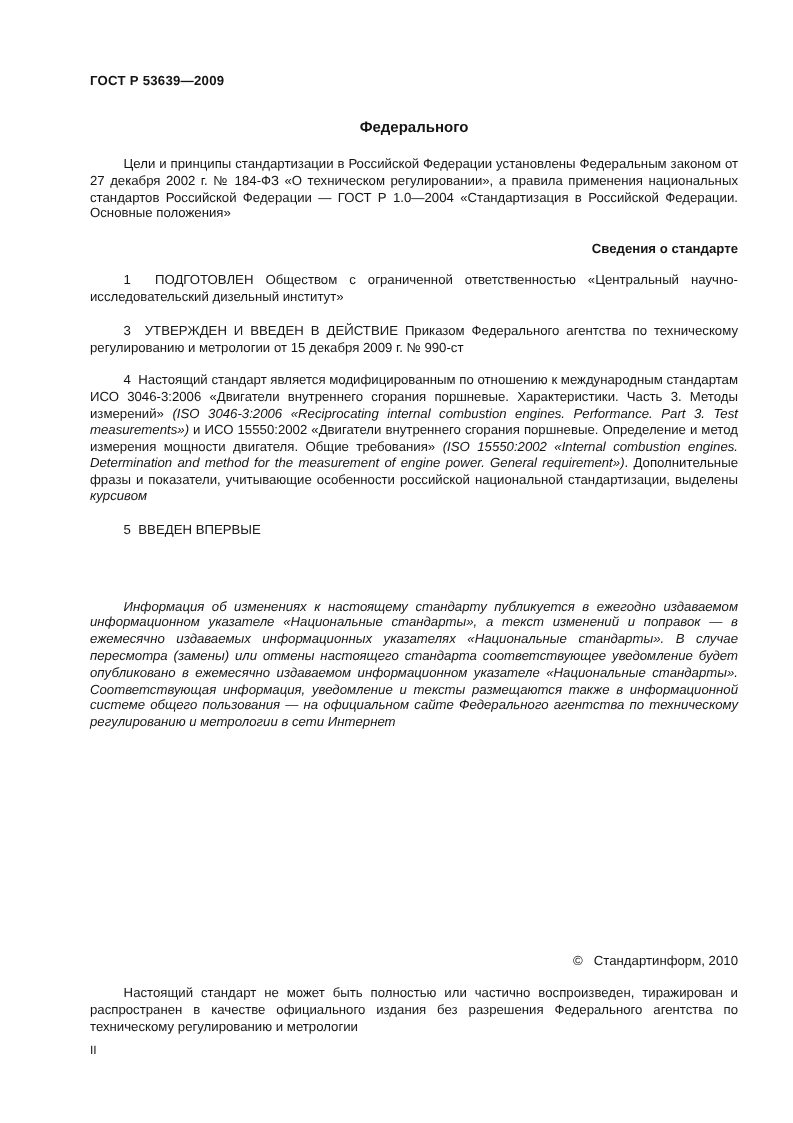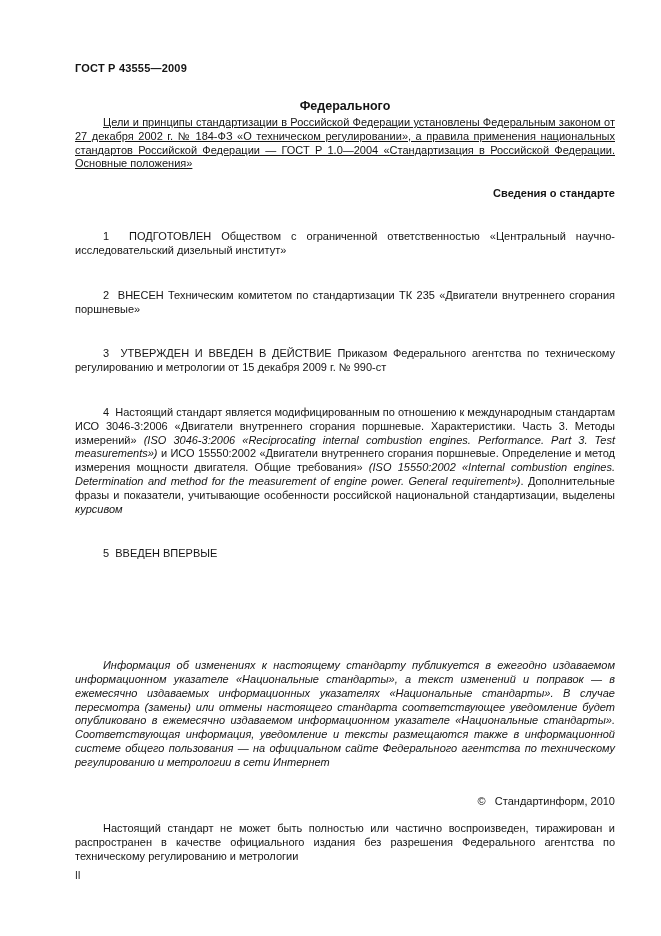--- a/index.html
+++ b/index.html
@@ -29,32 +29,32 @@
     font-size: 12.5px;
     font-weight: bold;
   }
   .para {
     margin-top: 13px;
     font-size: 11px;
     line-height: 13.8px;
     text-align: justify;
     text-indent: 28px;
   }
-  .para.first { margin-top: 3px; text-decoration: underline; }
+  .para.first { margin-top: 18px; }
   .heading {
     margin-top: 16px;
     font-size: 11px;
     font-weight: bold;
     text-indent: 28px;
     text-align: right;
   }
-  .gap-item { margin-top: 31px; }
+  .gap-item { margin-top: 14px; }
   .italic { font-style: italic; }
   .notice {
-    margin-top: 98px;
+    margin-top: 50px;
     font-style: italic;
   }
   .copyright {
     position: absolute;
     top: 795px;
     right: 46px;
     font-size: 11px;
     text-align: right;
   }
   .footer-note {
@@ -72,31 +72,30 @@
     top: 870px;
     left: 75px;
     font-size: 10px;
   }
 </style>
 </head>
 <body>
 
 <div class="page">
 
-  <div class="doc-code">ГОСТ Р 43555—2009</div>
+  <div class="doc-code">ГОСТ Р 53639—2009</div>
 
   <div class="title">Федерального</div>
 
   <p class="para first">Цели и принципы стандартизации в Российской Федерации установлены Федеральным законом от 27 декабря 2002 г. № 184-ФЗ «О техническом регулировании», а правила применения национальных стандартов Российской Федерации — ГОСТ Р 1.0—2004 «Стандартизация в Российской Федерации. Основные положения»</p>
 
   <p class="heading">Сведения о стандарте</p>
 
   <p class="para gap-item">1&nbsp;&nbsp;ПОДГОТОВЛЕН Обществом с ограниченной ответственностью «Центральный научно-исследовательский дизельный институт»</p>
 
-  <p class="para gap-item">2&nbsp;&nbsp;ВНЕСЕН Техническим комитетом по стандартизации ТК 235 «Двигатели внутреннего сгорания поршневые»</p>
 
   <p class="para gap-item">3&nbsp;&nbsp;УТВЕРЖДЕН И ВВЕДЕН В ДЕЙСТВИЕ Приказом Федерального агентства по техническому регулированию и метрологии от 15 декабря 2009 г. № 990-ст</p>
 
   <p class="para gap-item"><span>4&nbsp;&nbsp;Настоящий стандарт является модифицированным по отношению к международным стандартам ИСО 3046-3:2006 «Двигатели внутреннего сгорания поршневые. Характеристики. Часть 3. Методы измерений» </span><span class="italic">(ISO 3046-3:2006 «Reciprocating internal combustion engines. Performance. Part 3. Test measurements»)</span><span> и ИСО 15550:2002 «Двигатели внутреннего сгорания поршневые. Определение и метод измерения мощности двигателя. Общие требования» </span><span class="italic">(ISO 15550:2002 «Internal combustion engines. Determination and method for the measurement of engine power. General requirement»)</span><span>. Дополнительные фразы и показатели, учитывающие особенности российской национальной стандартизации, выделены </span><span class="italic">курсивом</span></p>
 
   <p class="para gap-item">5&nbsp;&nbsp;ВВЕДЕН ВПЕРВЫЕ</p>
 
   <p class="para notice">Информация об изменениях к настоящему стандарту публикуется в ежегодно издаваемом информационном указателе «Национальные стандарты», а текст изменений и поправок — в ежемесячно издаваемых информационных указателях «Национальные стандарты». В случае пересмотра (замены) или отмены настоящего стандарта соответствующее уведомление будет опубликовано в ежемесячно издаваемом информационном указателе «Национальные стандарты». Соответствующая информация, уведомление и тексты размещаются также в информационной системе общего пользования — на официальном сайте Федерального агентства по техническому регулированию и метрологии в сети Интернет</p>
 
   <div class="copyright">©&nbsp;&nbsp;&nbsp;Стандартинформ, 2010</div>

